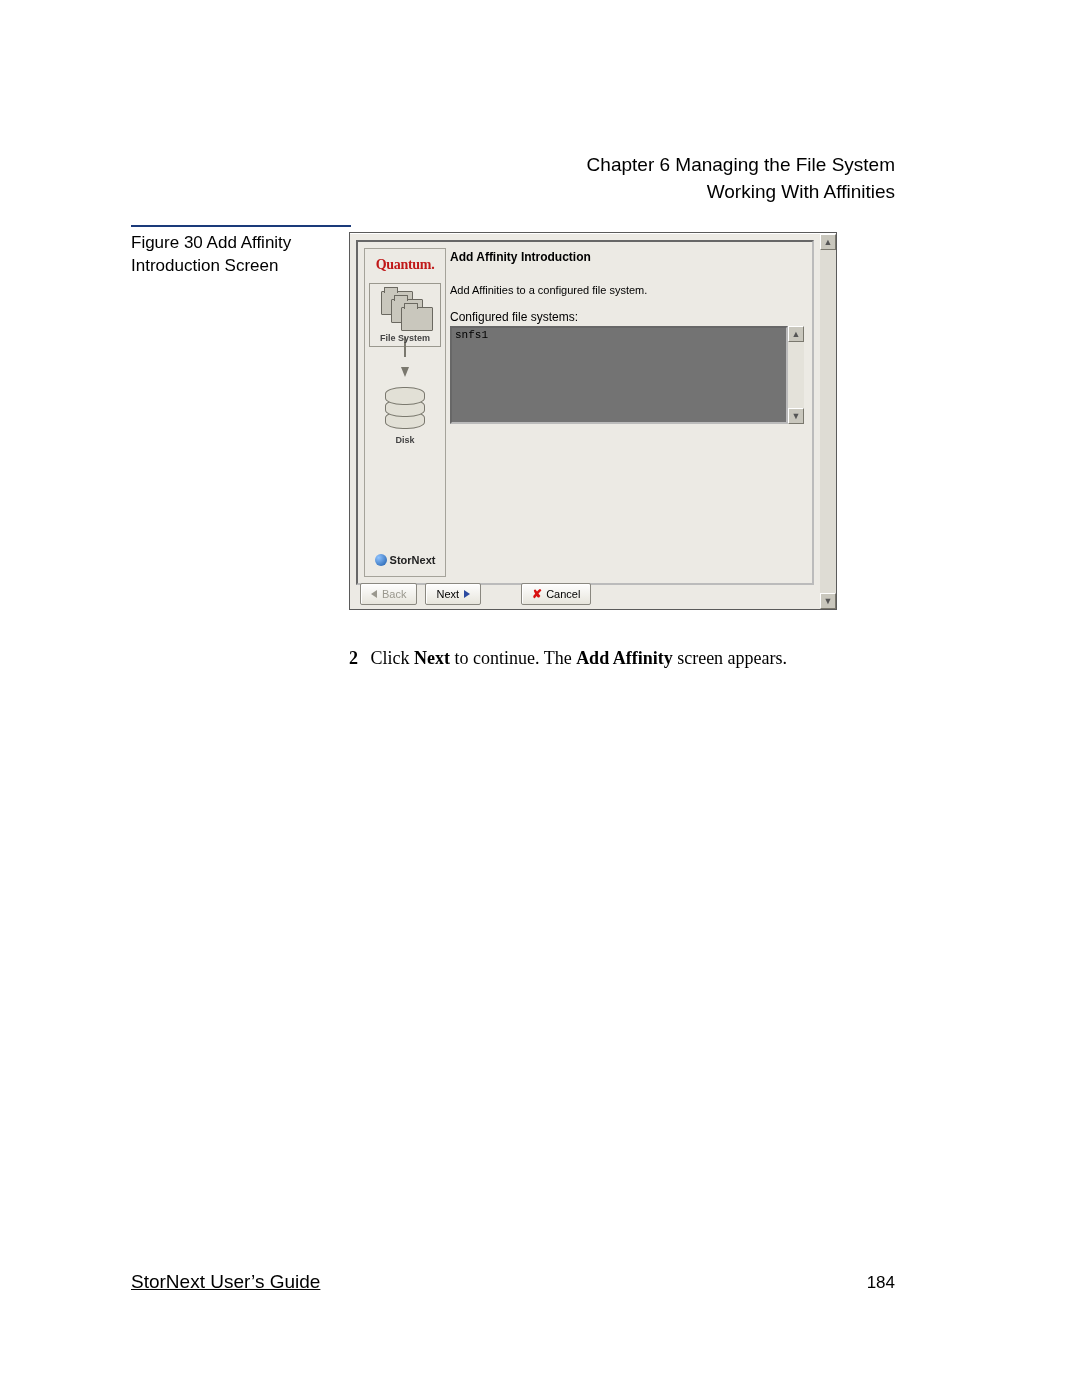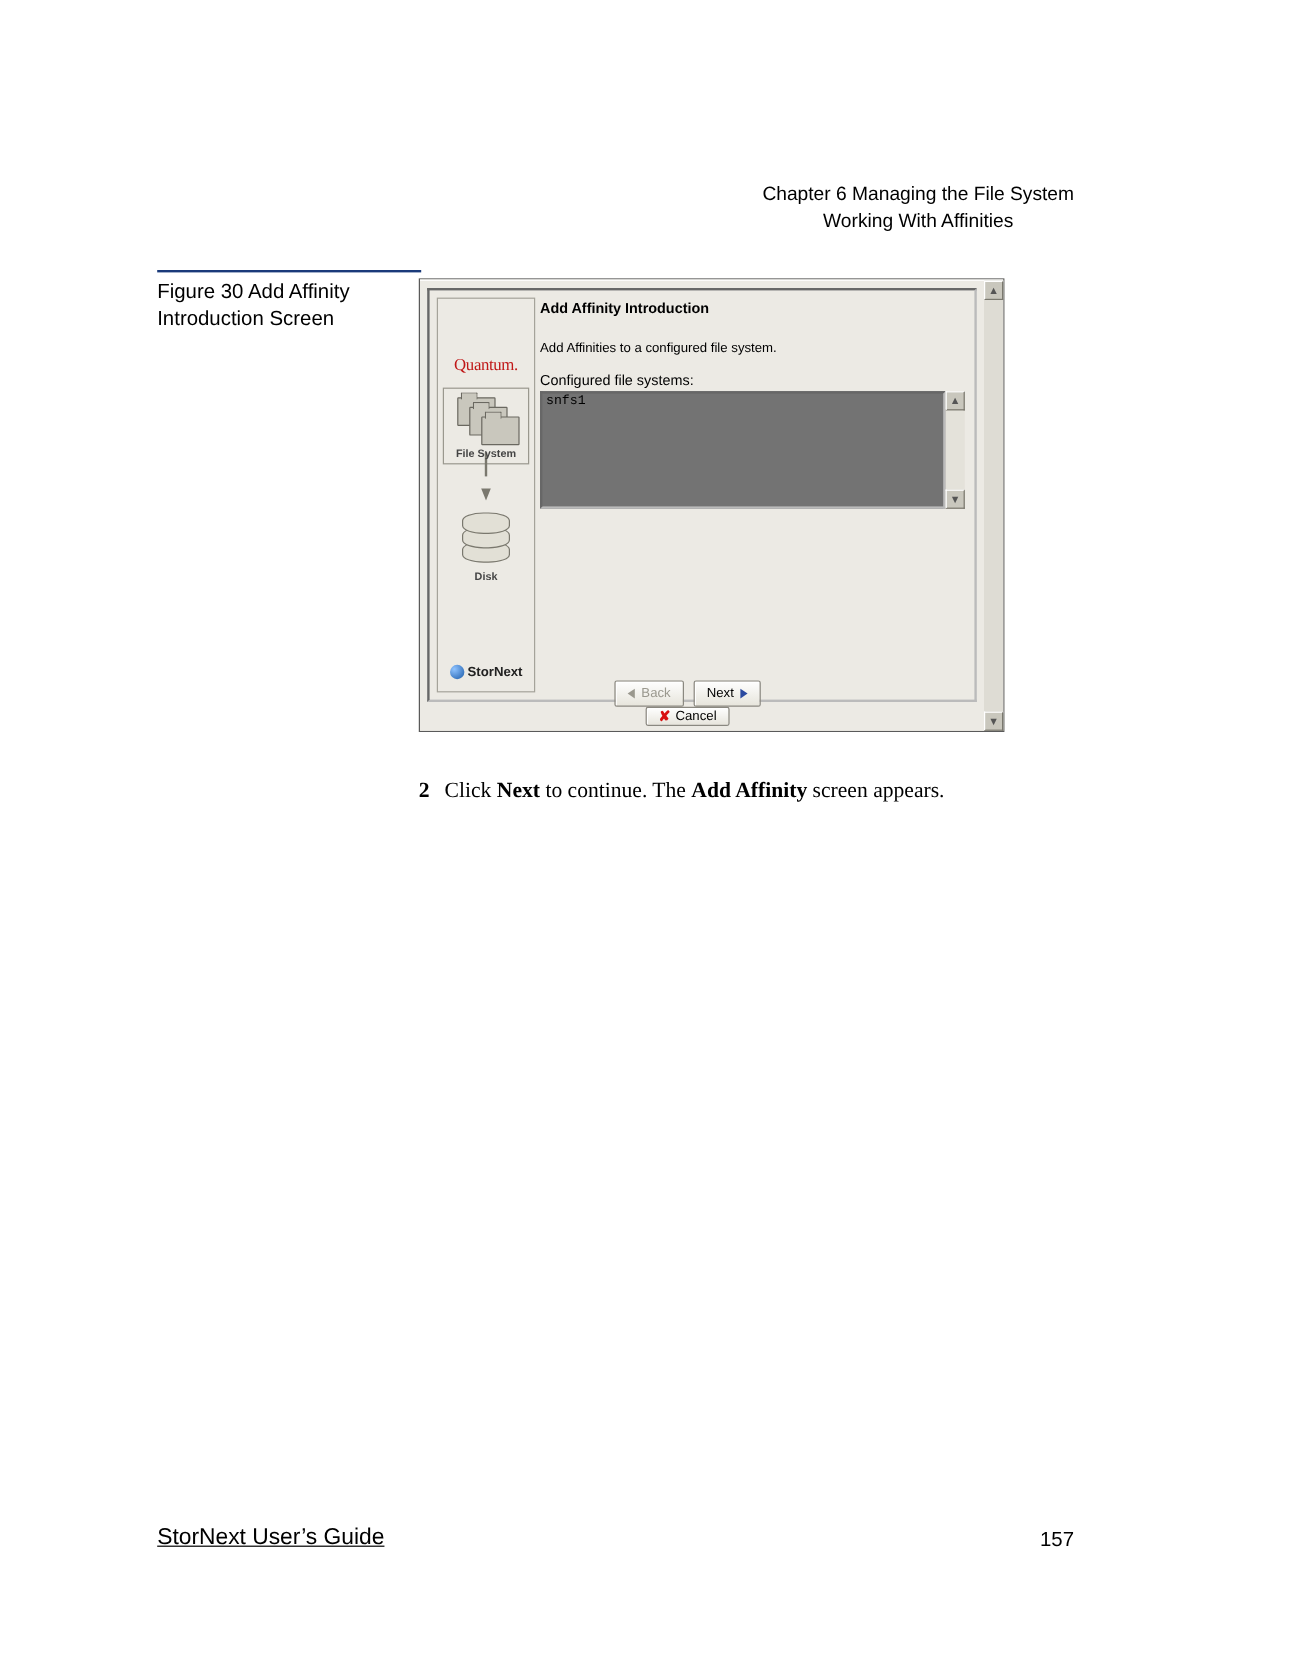--- a/index.html
+++ b/index.html
@@ -1,18 +1,18 @@
 <!DOCTYPE html>
 <html><head>
 <meta charset="utf-8">
 <style>
   html,body{margin:0;padding:0;background:#fff;font-family:Arial,Helvetica,sans-serif;color:#000;}
   .page{width:1080px;height:1397px;position:relative;box-sizing:border-box;}
   
-  .header-block{position:absolute;right:185px;top:152px;text-align:center;font-size:16px;line-height:1.4;}
+  .header-block{position:absolute;right:185px;top:152px;text-align:right;font-size:19px;line-height:1.4;}
   
   .rule{position:absolute;left:131px;top:225px;width:220px;height:2px;background:#1a3a7a;}
   
   .figcap{position:absolute;left:131px;top:232px;width:220px;font-size:17px;line-height:1.35;}
   
   .win{position:absolute;left:349px;top:232px;width:486px;border:1px solid #5a5a5a;background:#eceae4;}
   
   .titlebar{height:18px;background:linear-gradient(#0a246a,#0a246a);color:#fff;display:flex;align-items:center;font-size:11px;font-weight:bold;position:relative;}
   .titlebar .ie-icon{width:14px;height:14px;margin:0 4px;display:flex;align-items:center;justify-content:center;}
   .titlebar .ie-icon svg{width:14px;height:14px;}
@@ -20,36 +20,36 @@
   .win-btns{display:flex;position:absolute;right:1px;top:1px;}
   .win-btn{width:16px;height:14px;background:#c8c8c8;border:1px solid #808080;border-top-color:#fff;border-left-color:#fff;margin-left:0;font-size:9px;line-height:12px;text-align:center;color:#000;font-weight:bold;}
   
   .win-body{position:relative;height:375px;background:#eceae4;border-top:1px solid #fff;}
   .outer-scroll{position:absolute;right:0;top:0;bottom:0;width:16px;background:#dedcd4;display:flex;flex-direction:column;justify-content:space-between;}
   .scroll-arrow{height:16px;background:#c9c7bd;border:1px solid #fff;border-right-color:#7a786e;border-bottom-color:#7a786e;box-sizing:border-box;display:flex;align-items:center;justify-content:center;font-size:9px;color:#555;}
   
   .panel{position:absolute;left:6px;top:6px;right:22px;bottom:24px;border:2px inset #bbb;background:#eceae4;}
   
   .sidebar{position:absolute;left:6px;top:6px;width:80px;bottom:6px;border:1px solid #a5a39a;background:#eceae4;}
-  .quantum{color:#c01818;font-weight:normal;font-family:Georgia,serif;font-size:14px;text-align:center;padding:8px 0 10px 0;letter-spacing:-0.3px;margin-top:40px;}
+  .quantum{color:#c01818;font-weight:bold;font-family:Georgia,serif;font-size:14px;text-align:center;padding:8px 0 10px 0;letter-spacing:-0.3px;}
   .side-label{font-size:9px;color:#444;text-align:center;font-weight:bold;}
   .arrow-down{width:0;height:0;border-left:4px solid transparent;border-right:4px solid transparent;border-top:10px solid #7a786e;margin:10px auto;}
   .arrow-stem{width:2px;height:20px;background:#7a786e;margin:-10px auto 0 auto;}
   .stornext-logo{display:flex;align-items:center;justify-content:center;padding:5px 0 8px 0;font-weight:bold;font-size:11px;color:#222;}
   .stornext-logo .globe{width:12px;height:12px;border-radius:50%;background:radial-gradient(circle at 30% 30%, #8fc3ff, #1a5aa8);margin-right:3px;}
   
   .maincol{position:absolute;left:92px;top:8px;right:8px;}
   .maincol .h{font-weight:bold;font-size:12px;margin-bottom:20px;}
   .maincol .desc{font-size:11px;margin-bottom:14px;}
   .maincol .listlbl{font-size:12px;margin-bottom:2px;}
   .listbox-wrap{position:relative;height:98px;}
   .listbox{position:absolute;left:0;top:0;right:16px;bottom:0;background:#737373;border:2px inset #bbb;font-family:"Courier New",monospace;font-size:11px;padding:1px 3px;color:#000;}
   .list-scroll{position:absolute;right:0;top:0;bottom:0;width:16px;background:#e4e2da;display:flex;flex-direction:column;justify-content:space-between;}
   
-  .btnbar{position:absolute;left:10px;right:22px;bottom:4px;height:22px;display:flex;justify-content:flex-end;align-items:center;padding-right:28px;flex-direction:column;}
+  .btnbar{position:absolute;left:10px;right:22px;bottom:4px;height:22px;display:flex;align-items:center;padding-right:28px;}
   .btngrp{display:flex;gap:8px;}
   .wbtn{height:20px;border:1px solid #8a8880;background:linear-gradient(#fefefe,#e7e5dc);font-size:11px;padding:0 10px;display:flex;align-items:center;border-radius:2px;box-shadow:inset 1px 1px 0 #fff;}
   .wbtn.disabled{color:#9a988e;}
   .wbtn .tri-l{width:0;height:0;border-top:4px solid transparent;border-bottom:4px solid transparent;border-right:6px solid #9a988e;margin-right:5px;}
   .wbtn .tri-r{width:0;height:0;border-top:4px solid transparent;border-bottom:4px solid transparent;border-left:6px solid #2b4aa0;margin-left:5px;}
   .wbtn .xmark{color:#d81010;font-weight:bold;margin-right:4px;font-size:12px;}
   
   .step{position:absolute;left:349px;top:648px;width:560px;font-family:"Book Antiqua","Palatino Linotype",Georgia,serif;font-size:18px;}
   .step .num{font-weight:bold;margin-right:8px;}
   .step .bold{font-weight:bold;}
@@ -161,14 +161,14 @@
       </div>
     </div>
   </div>
 
   <div class="step">
     <span class="num">2</span>
     <span>Click </span><span class="bold">Next</span><span> to continue. The </span><span class="bold">Add Affinity</span><span> screen appears.</span>
   </div>
 
   <div class="footer-left">StorNext User’s Guide</div>
-  <div class="footer-right">157</div>
+  <div class="footer-right">184</div>
 </div>
 
 </body></html>

